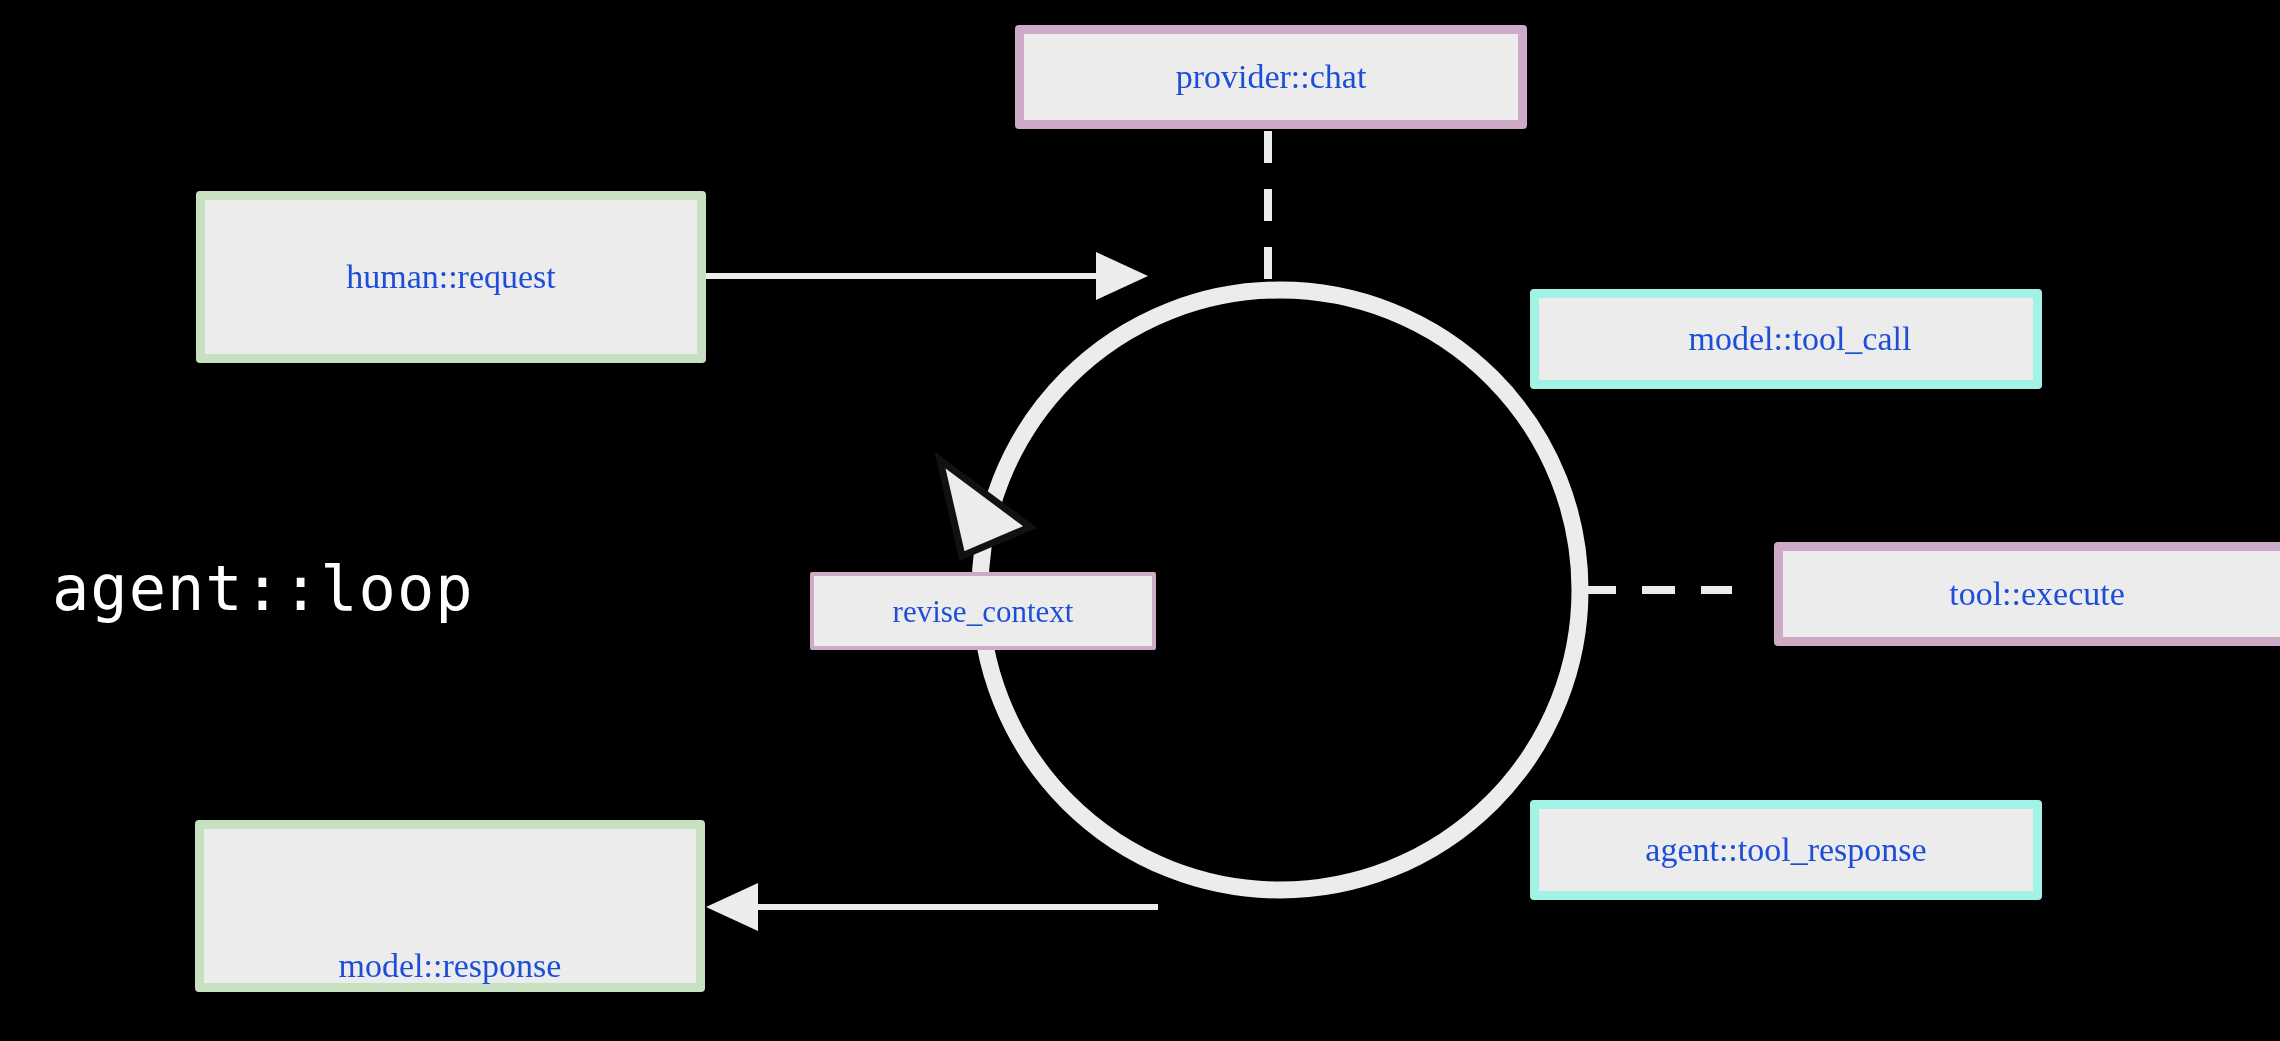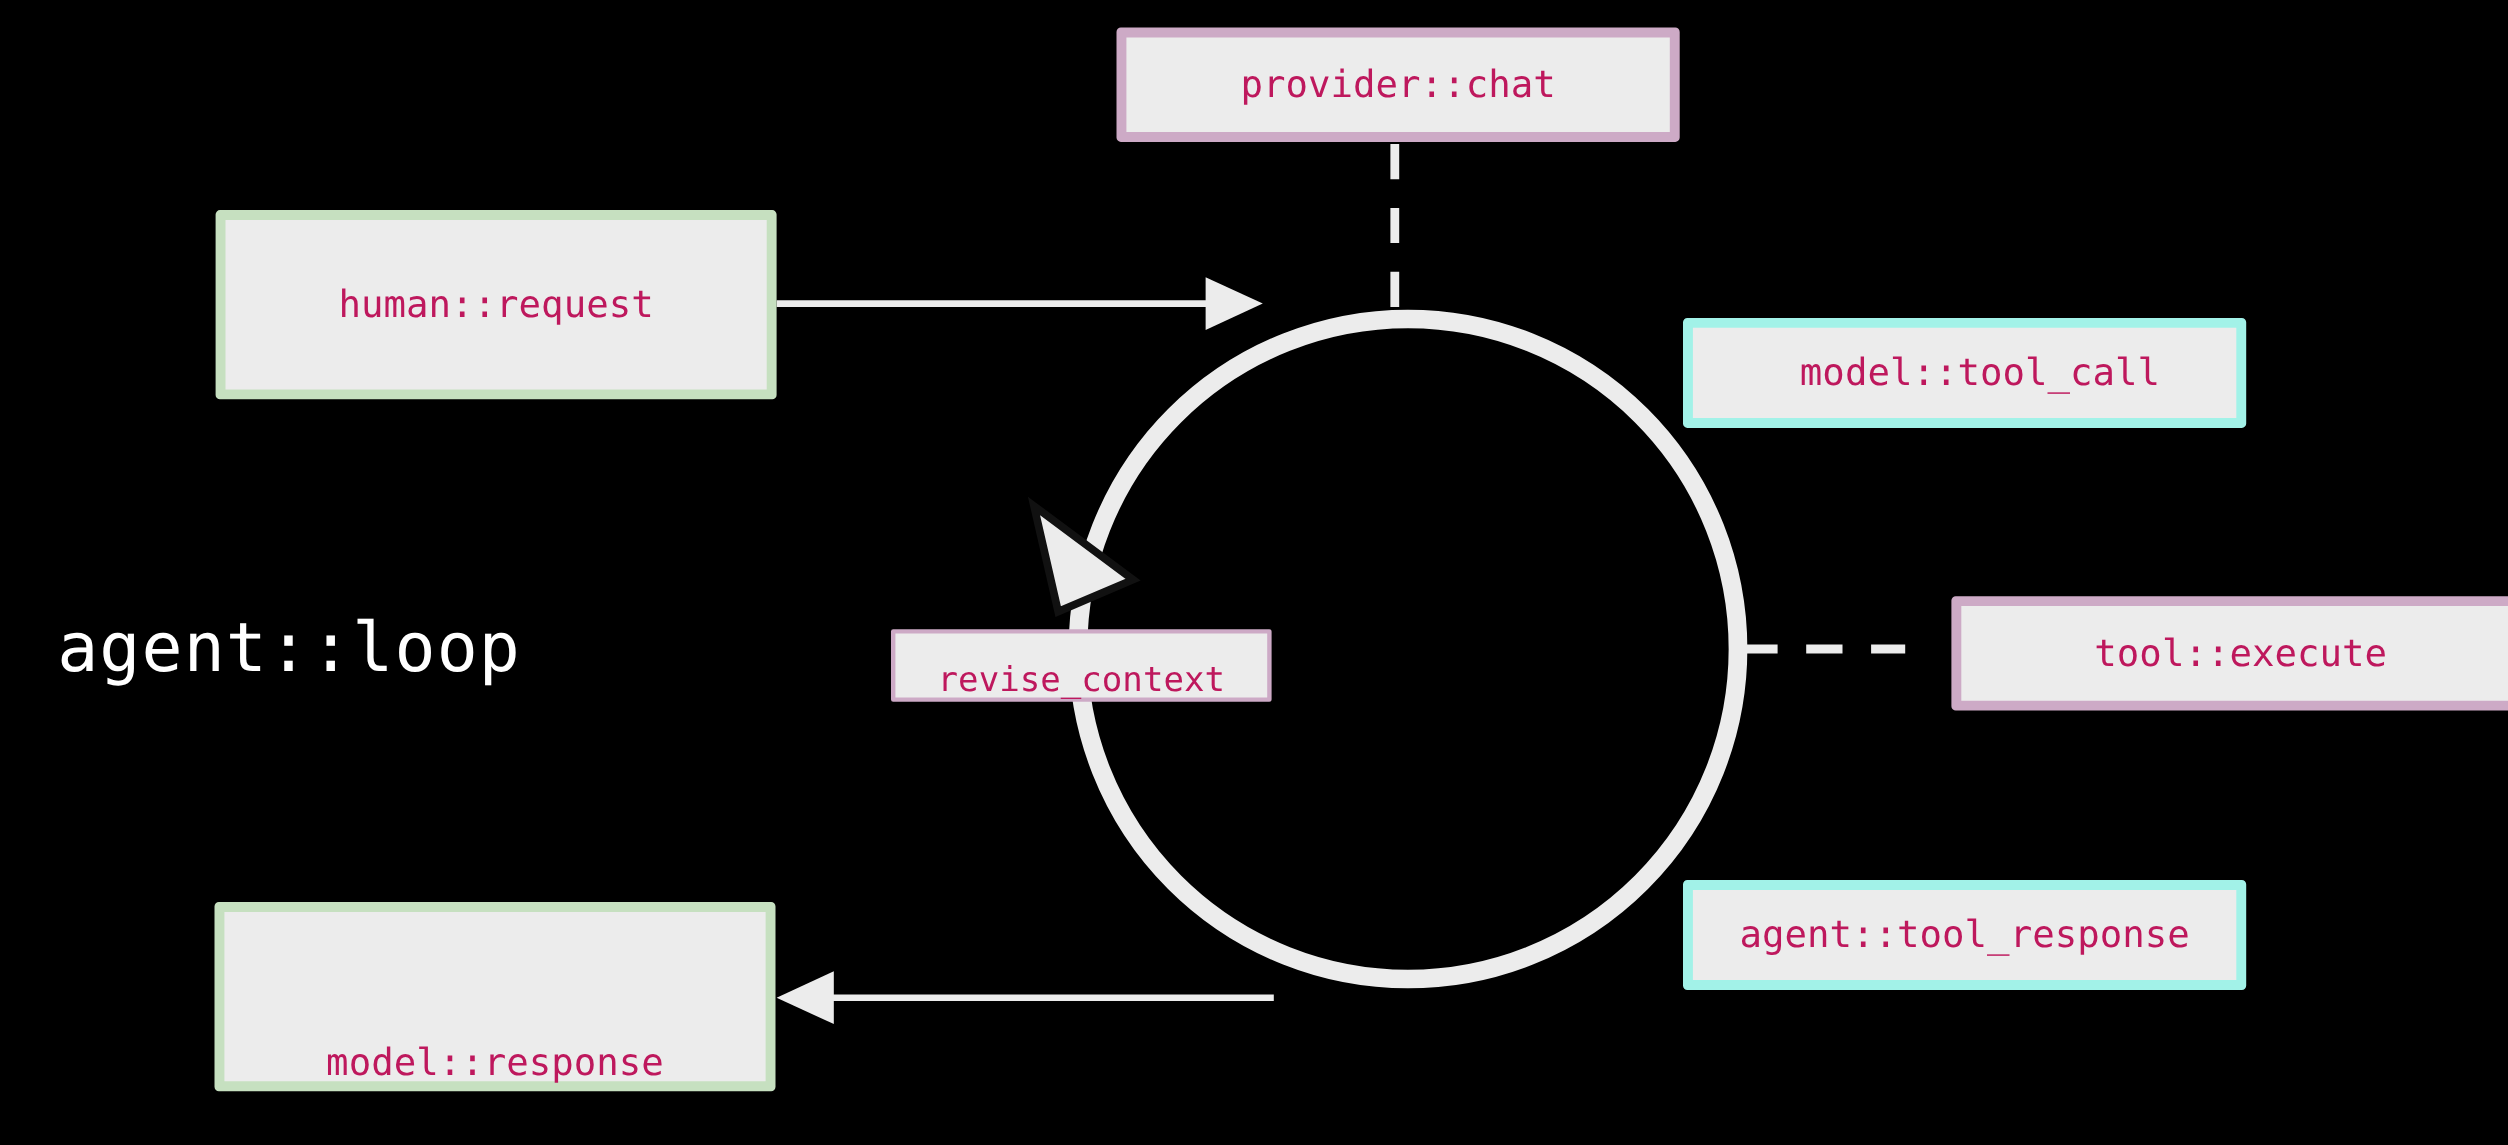--- a/index.html
+++ b/index.html
@@ -37,21 +37,22 @@
     justify-content: center;
     border-radius: 4px;
     color: #111111;
     font-family: "DejaVu Sans Mono", "Liberation Mono", monospace;
     white-space: nowrap;
   }
   .node .node-label {
     font-size: 34px;
     letter-spacing: 0px;
     line-height: 1;
-    color: #be185d;
+    color: #1d4ed8;
+    font-family: Liberation Serif, serif;
   }
   .node.green  { border: 9px solid #c6e0c0; }
   .node.pink   { border: 9px solid #cdaac6; }
   .node.cyan   { border: 9px solid #a2f2e8; }
   .node.label-chip {
     border: 4px solid #cdaac6;
     border-radius: 2px;
     z-index: 6;
   }
   .node.label-chip .node-label { font-size: 31px; }
@@ -108,21 +109,21 @@
   </div>
 
   <div class="node cyan" id="n-model-tool-call" style="left: 1530px; top: 289px; width: 512px; height: 100px; padding-left: 28px;">
     <span class="node-label">model::tool_call</span>
   </div>
 
   <div class="node pink" id="n-tool-execute" style="left: 1730px; top: 542px; width: 526px; height: 104px; margin-left: 44px;">
     <span class="node-label">tool::execute</span>
   </div>
 
-  <div class="node label-chip" id="n-revise-context" style="left: 810px; top: 572px; width: 346px; height: 66px; align-items: flex-end;">
+  <div class="node label-chip" id="n-revise-context" style="left: 810px; top: 572px; width: 346px; height: 78px;">
     <span class="node-label">revise_context</span>
   </div>
 
   <div class="node cyan" id="n-human-tool-response" style="left: 1530px; top: 800px; width: 512px; height: 100px;">
     <span class="node-label">agent::tool_response</span>
   </div>
 
   <div class="node green" id="n-model-response" style="left: 195px; top: 820px; width: 510px; height: 172px; align-items: flex-end;">
     <span class="node-label">model::response</span>
   </div>

